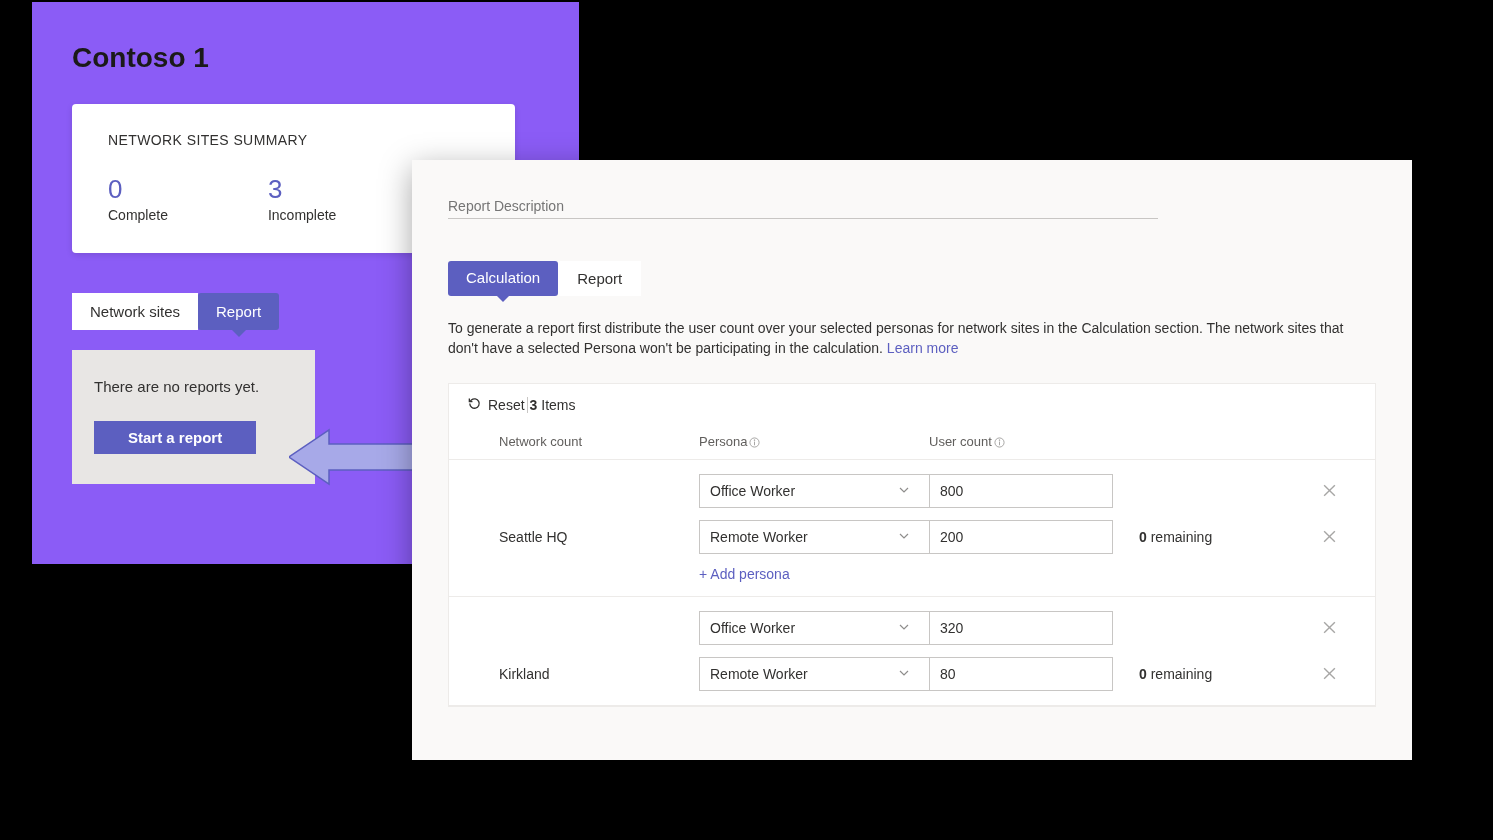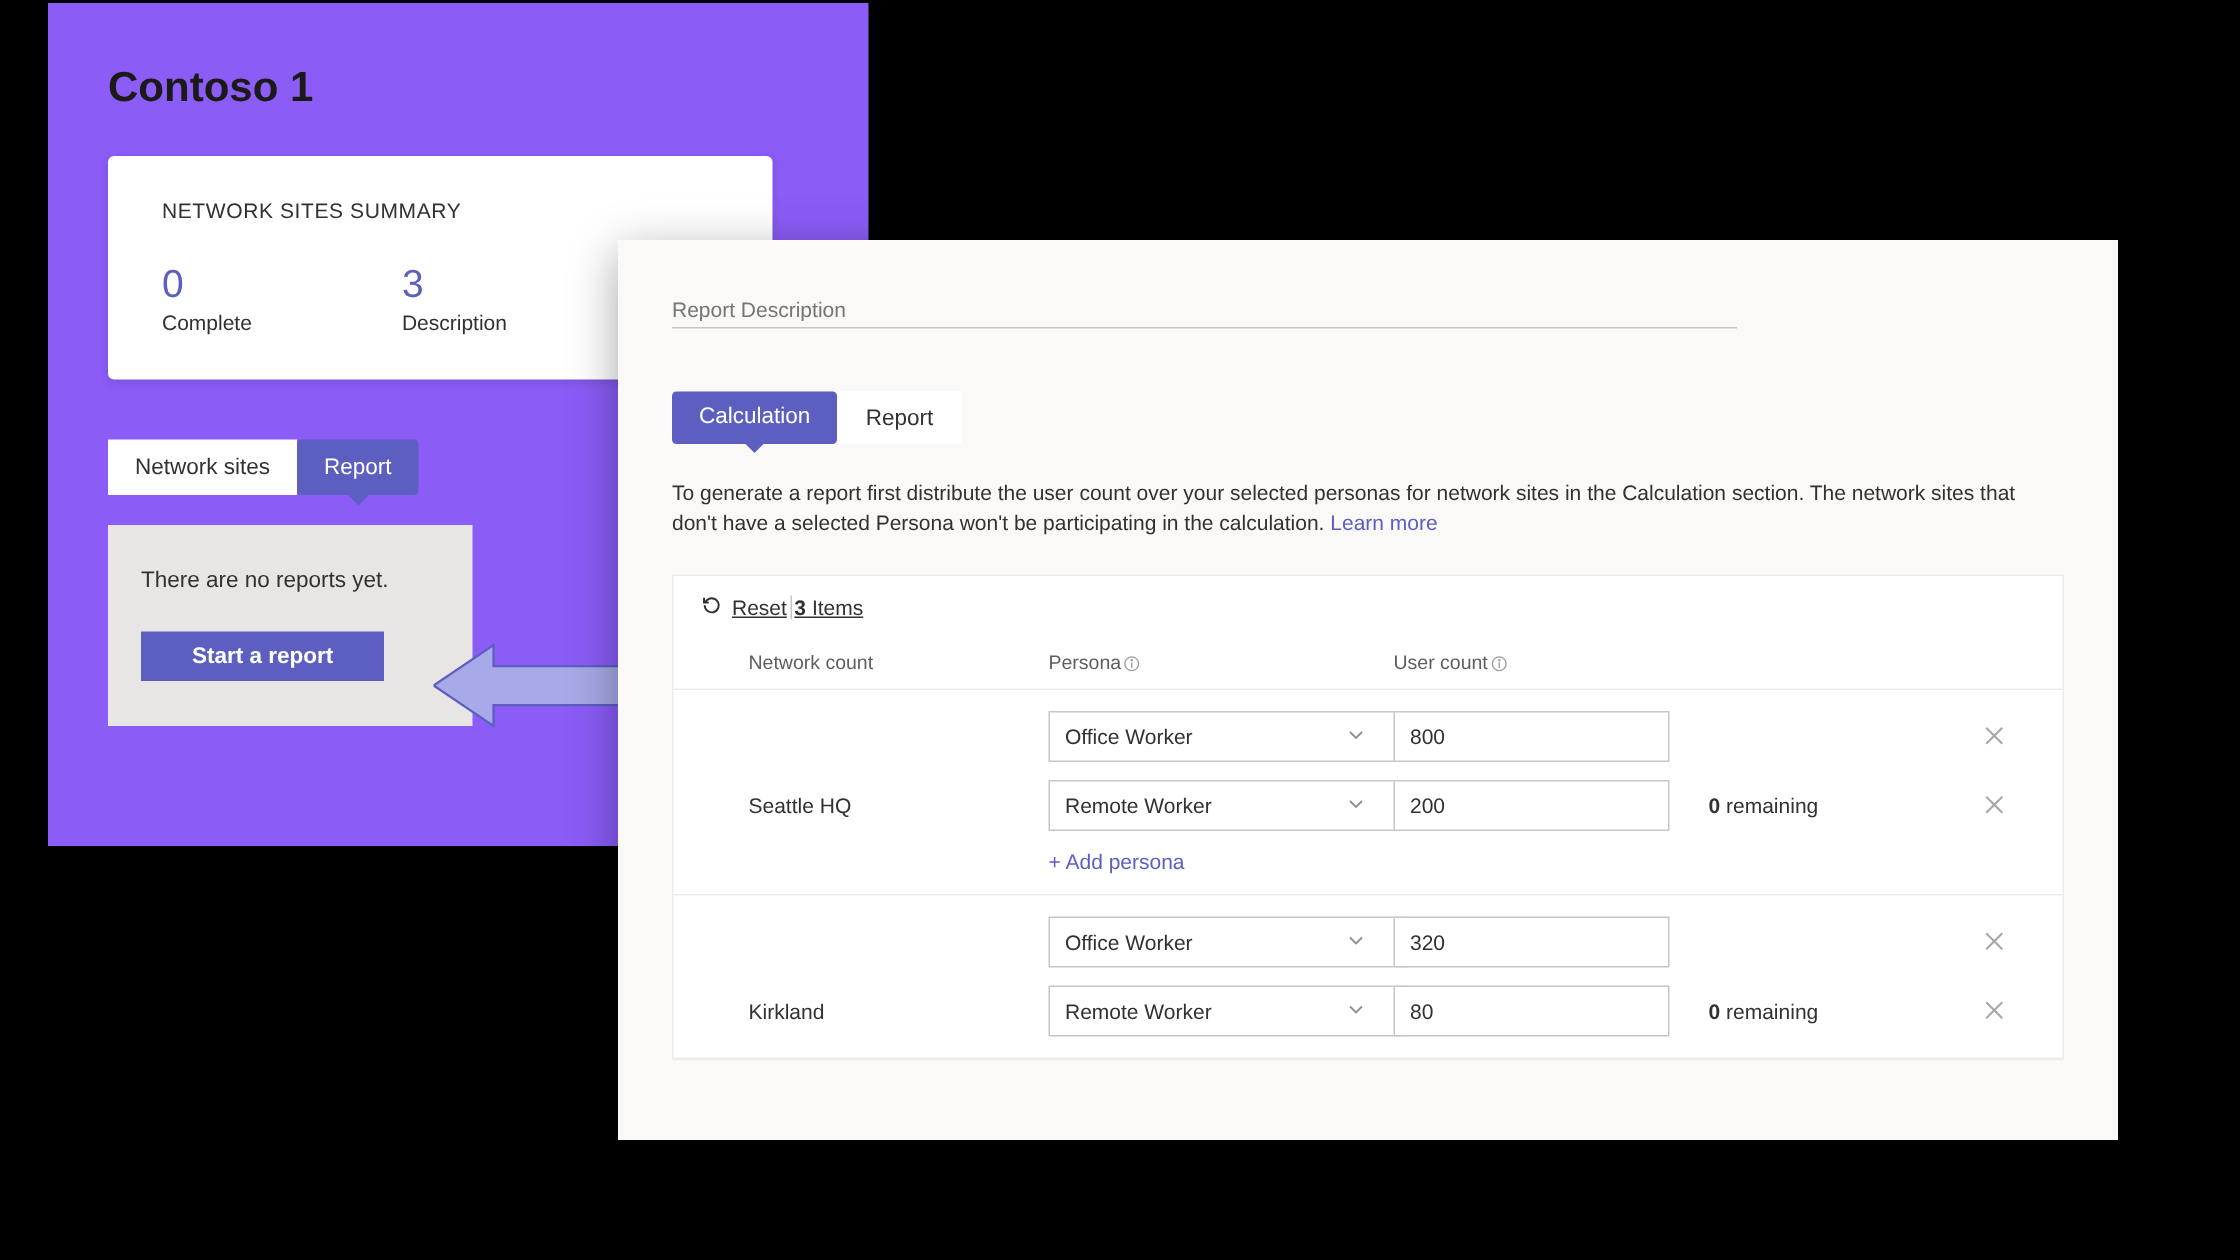--- a/index.html
+++ b/index.html
@@ -101,21 +101,21 @@
   .learn-link { color:#5c5fc0; cursor:pointer; }
   .grid {
     margin-top: 24px;
     background:#fff;
     border:1px solid #edebe9;
     overflow:hidden;
   }
   .grid-toolbar{
     display:flex; align-items:center; gap:2px;
     padding:12px 18px;
-    font-size:14px; color:#323130;text-decoration:underline;
+    font-size:14px; color:#323130;
   }
   .reset-link{ display:inline-flex; align-items:center; gap:6px; cursor:pointer; }
   .vsep{ width:1px; height:16px; background:#c8c6c4; }
   .grid-head{
     display:grid;
     grid-template-columns: 200px 230px 210px 170px 40px;
     padding: 8px 20px 10px 50px;
     font-size:13px; color:#605e5c;
     border-bottom:1px solid #edebe9;
   }
@@ -157,21 +157,21 @@
 
   <div class="summary-card">
     <div class="summary-card-title">NETWORK SITES SUMMARY</div>
     <div class="metrics">
       <div>
         <div class="metric-num">0</div>
         <div class="metric-lbl">Complete</div>
       </div>
       <div>
         <div class="metric-num">3</div>
-        <div class="metric-lbl">Description</div>
+        <div class="metric-lbl">Incomplete</div>
       </div>
     </div>
   </div>
 
   <div class="left-tabs">
     <div class="left-tab inactive">Network sites</div>
     <div class="left-tab active">Report</div>
   </div>
 
   <div class="report-box">

